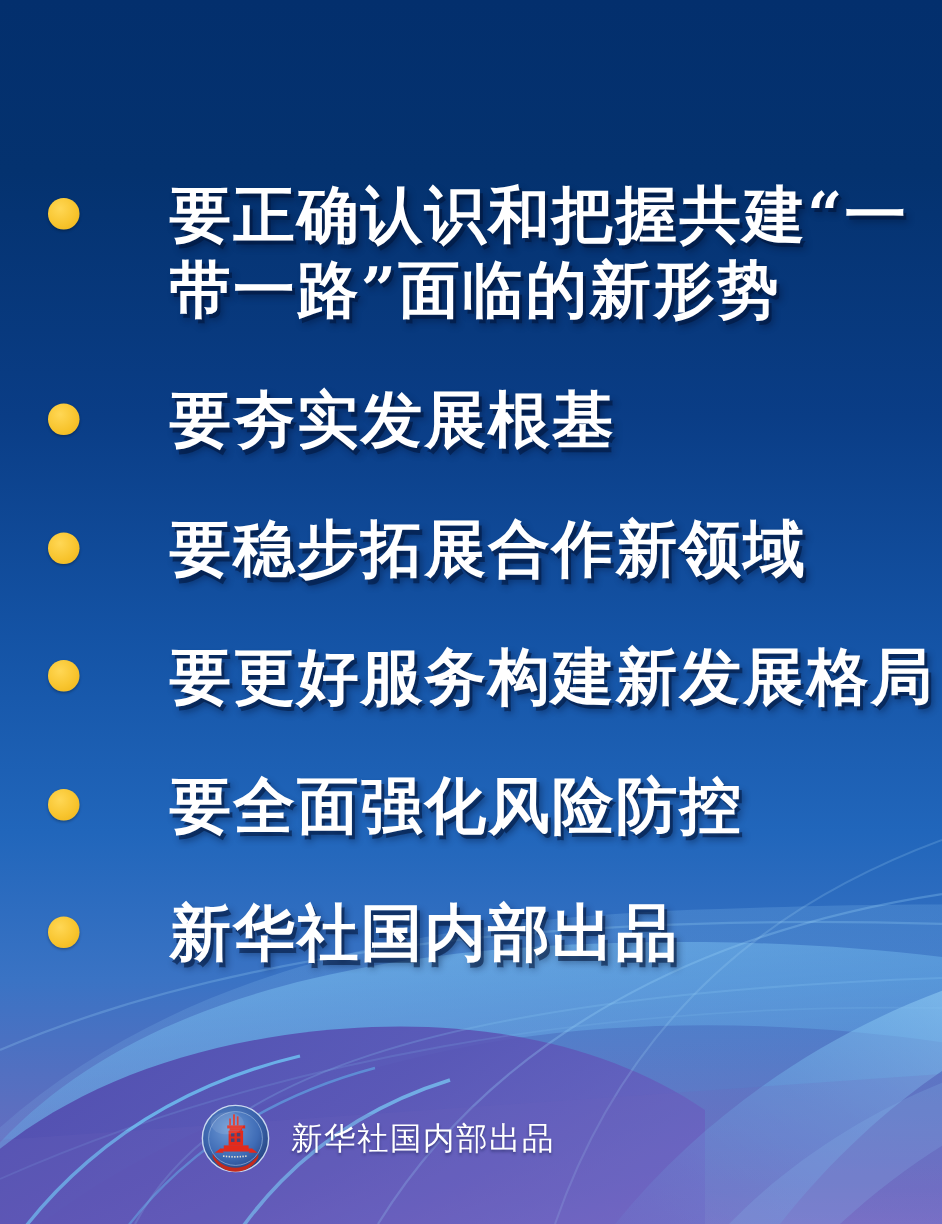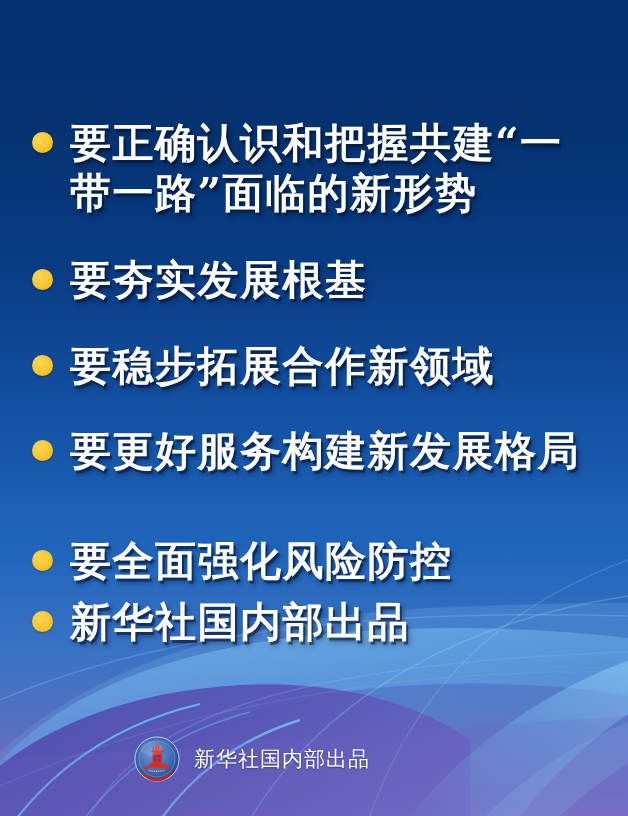--- a/index.html
+++ b/index.html
@@ -59,20 +59,21 @@
     left: 0;
     top: 0;
     width: 628px;
     z-index: 5;
   }
   .bullet-row {
     position: absolute;
     display: flex;
     align-items: flex-start;
     left: 32px;
+    gap: 43px;
   }
   .bullet-dot {
     width: 21px;
     height: 21px;
     border-radius: 50%;
     background: radial-gradient(circle at 38% 34%, #ffd755 0%, #f8c52f 55%, #edb317 100%);
     flex: 0 0 auto;
     margin-top: 14px;
     margin-right: 17px;
     box-shadow: 0 1px 2px rgba(0,0,0,0.30);
@@ -187,21 +188,21 @@
     <div class="bullet-row" style="top:341px;justify-content:flex-end;">
       <span class="bullet-dot"></span>
       <span class="bullet-text">要稳步拓展合作新领域</span>
     </div>
 
     <div class="bullet-row" style="top:426px;">
       <span class="bullet-dot"></span>
       <span class="bullet-text">要更好服务构建新发展格局</span>
     </div>
 
-    <div class="bullet-row" style="top:536px;">
+    <div class="bullet-row" style="top:512px;">
       <span class="bullet-dot"></span>
       <span class="bullet-text">要全面强化风险防控</span>
     </div>
 
     <div class="bullet-row" style="top:597px;">
       <span class="bullet-dot"></span>
       <span class="bullet-text">新华社国内部出品</span>
     </div>
 
   </div>

